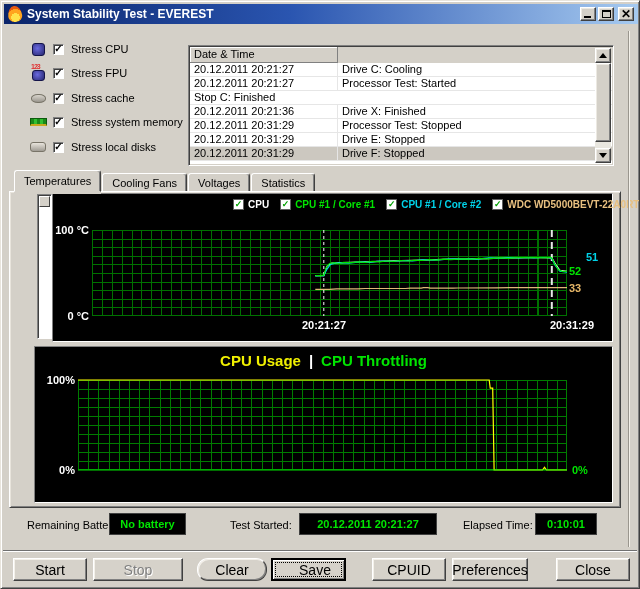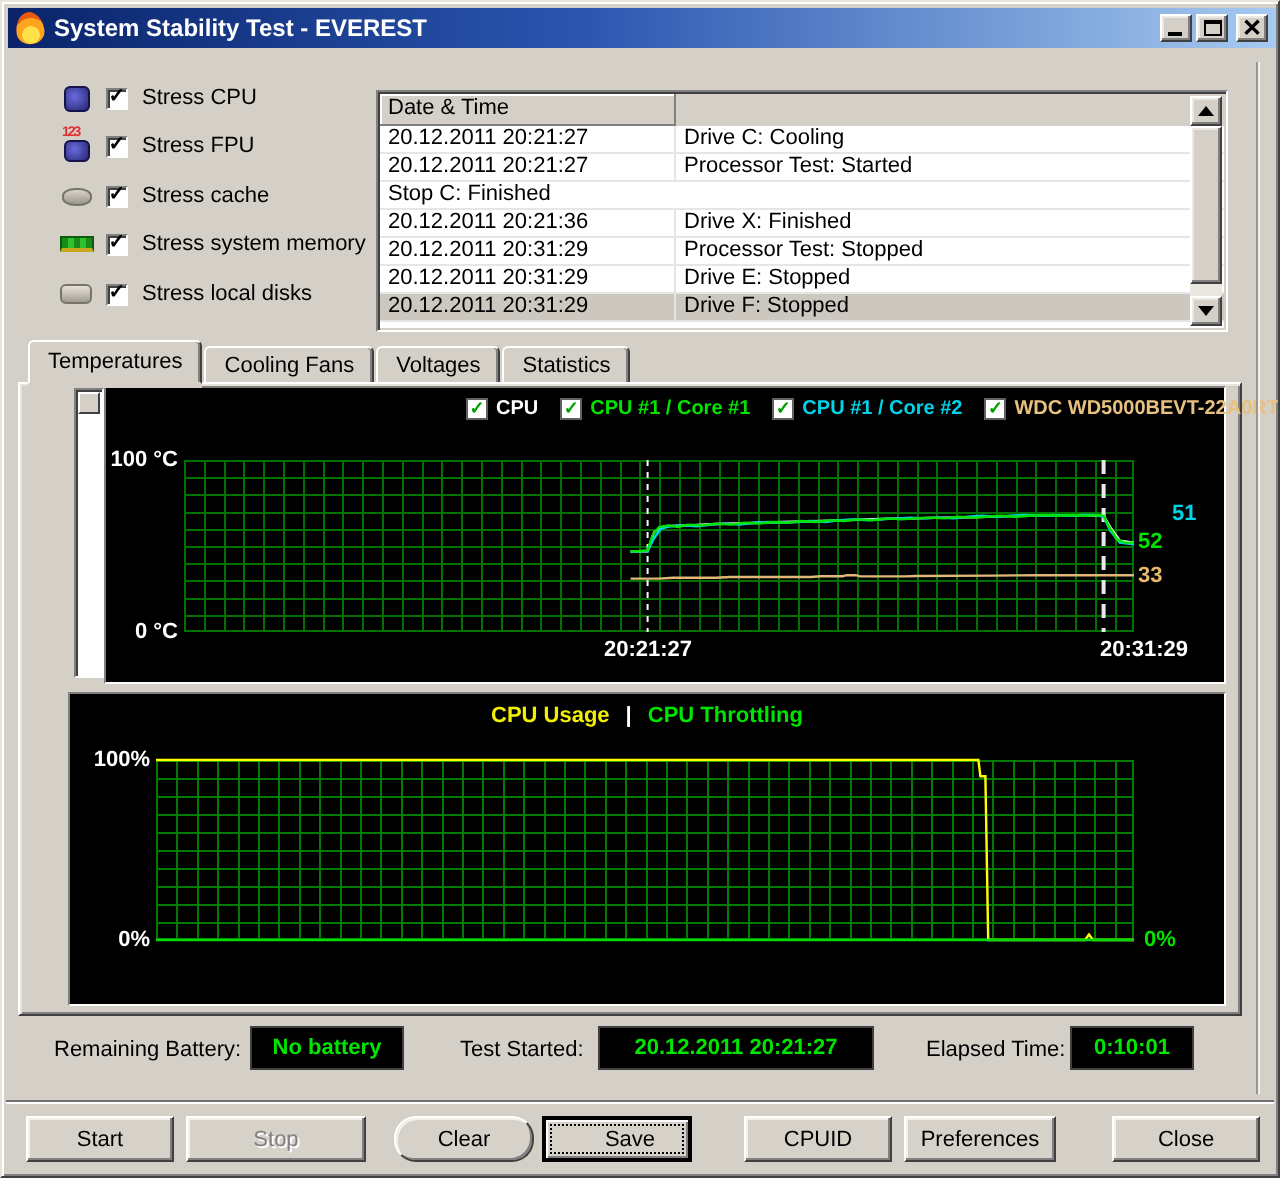--- a/index.html
+++ b/index.html
@@ -79,33 +79,33 @@
   .temp-plot{left:39px;top:36px;width:475px;height:86px;}
   .usage-plot{left:43px;top:33px;width:489px;height:90px;
     background-image:repeating-linear-gradient(to right,#007c00 0 1px,transparent 1px 10.2px),
                      repeating-linear-gradient(to bottom,#007c00 0 1px,transparent 1px 9px);
     border-right-color:#007c00;border-bottom-color:#007c00;}
   .plot svg{position:absolute;left:0;top:0;overflow:visible;}
   .axlbl{position:absolute;color:#fff;font-weight:bold;font-size:11px;white-space:nowrap;}
   .ar{text-align:right;}
   .ac{text-align:center;}
   .endlbl{position:absolute;font-weight:bold;font-size:11px;white-space:nowrap;}
-  .usage-title{position:absolute;left:0;top:5px;width:100%;text-align:center;font-weight:bold;font-size:11px;white-space:nowrap;}
+  .usage-title{position:absolute;left:0;top:5px;width:100%;text-align:center;font-weight:bold;font-size:15px;white-space:nowrap;}
   .usage-title span{margin:0 4px;}
   
   .statlbl{position:absolute;top:518px;white-space:nowrap;}
   .statbox{position:absolute;top:512px;height:22px;background:#000;border:1px solid #404040;
     display:flex;align-items:center;justify-content:center;font-weight:bold;white-space:nowrap;}
   
   .hsep{position:absolute;left:2px;top:549px;width:634px;height:0;border-top:1px solid #707070;border-bottom:1px solid #fff;}
   .vgroove{position:absolute;left:627px;top:30px;height:516px;width:0;border-left:1px solid #9a968e;border-right:1px solid #f4f1ea;}
   
   .btn{position:absolute;top:557px;height:23px;background:#d6d2ca;border:1px solid;border-color:#fff #404040 #404040 #fff;
     box-shadow:inset -1px -1px 0 #808080, inset 1px 1px 0 #f4f1ea;
-    display:flex;align-items:center;justify-content:center;font-size:11px;font-family:"Liberation Sans",sans-serif;white-space:nowrap;}
+    display:flex;align-items:center;justify-content:center;font-size:14px;font-family:"Liberation Sans",sans-serif;white-space:nowrap;}
   .btn.disabled{color:#808080;text-shadow:1px 1px 0 #fff;}
   .btn.focused{border:2px solid #000;box-shadow:inset 1px 1px 0 #fff, inset -1px -1px 0 #808080;}
   .btn.focused::after{content:"";position:absolute;left:2px;top:2px;right:2px;bottom:2px;border:1px dotted #000;}
 </style>
 </head>
 <body>
 
 <div class="window">
 
   <div class="titlebar">
@@ -267,21 +267,21 @@
     <div class="plot usage-plot">
       <svg id="svg-usage" width="489" height="90" viewBox="0 0 489 90">
           <polyline points="0.0,0.0 409.8,0.0 411.2,0.0 412.2,8.1 414.7,8.1 416.1,90.0 464.5,90.0 466.5,87.3 468.5,90.0 489.0,90.0" fill="none" stroke="#ffff00" stroke-width="1.2"></polyline>
           <polyline points="0.0,90.0 489.0,90.0" fill="none" stroke="#00dc00" stroke-width="1.2"></polyline>
         </svg>
     </div>
     <div class="axlbl" id="usage-right-label" style="left: 537px; top: 117px; color: rgb(0, 228, 0);">0%</div>
   </div>
 
   <div class="statlbl" style="left:26px;">Remaining Battery:</div>
-  <div class="statbox statval" style="left: 124px; width: 77px; color: rgb(0, 230, 0);">No battery</div>
+  <div class="statbox statval" style="left: 108px; width: 77px; color: rgb(0, 230, 0);">No battery</div>
   <div class="statlbl" style="left:229px;">Test Started:</div>
   <div class="statbox statval" style="left: 298px; width: 138px; color: rgb(0, 230, 0);">20.12.2011 20:21:27</div>
   <div class="statlbl" style="left:462px;">Elapsed Time:</div>
   <div class="statbox statval" style="left: 534px; width: 62px; color: rgb(0, 230, 0);">0:10:01</div>
 
   <div class="hsep"></div>
   <div class="vgroove"></div>
 
   <div id="btn-row">
       <div class="btn" style="left: 12px; width: 74px;">Start</div>

